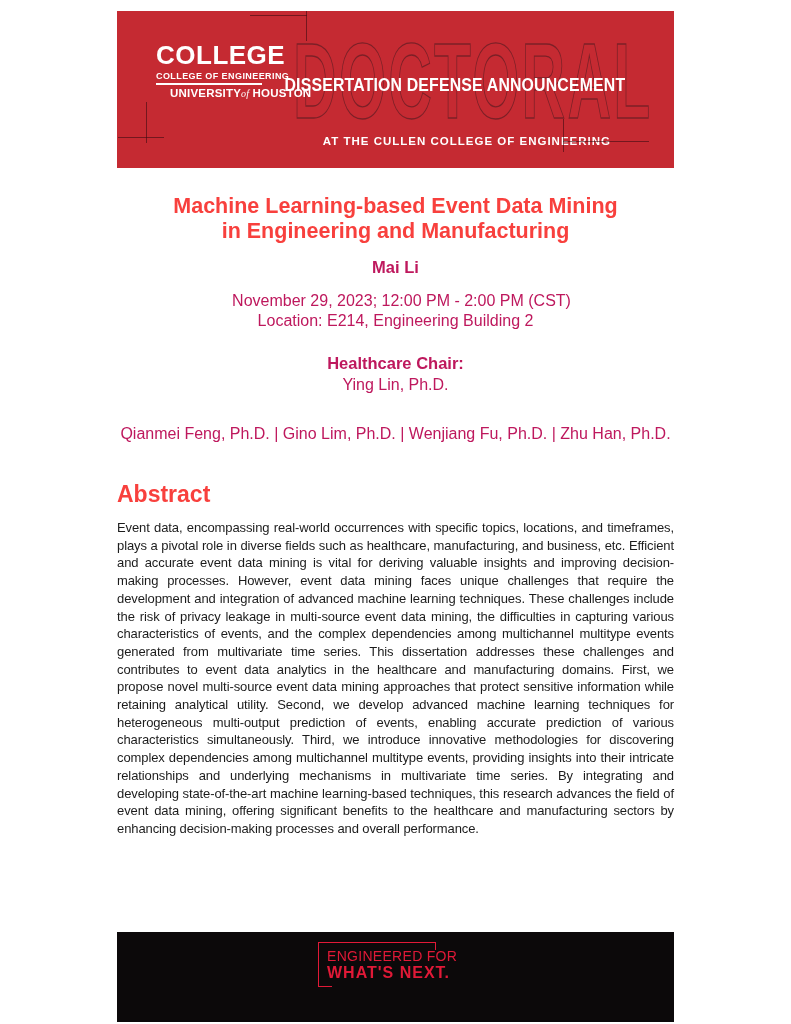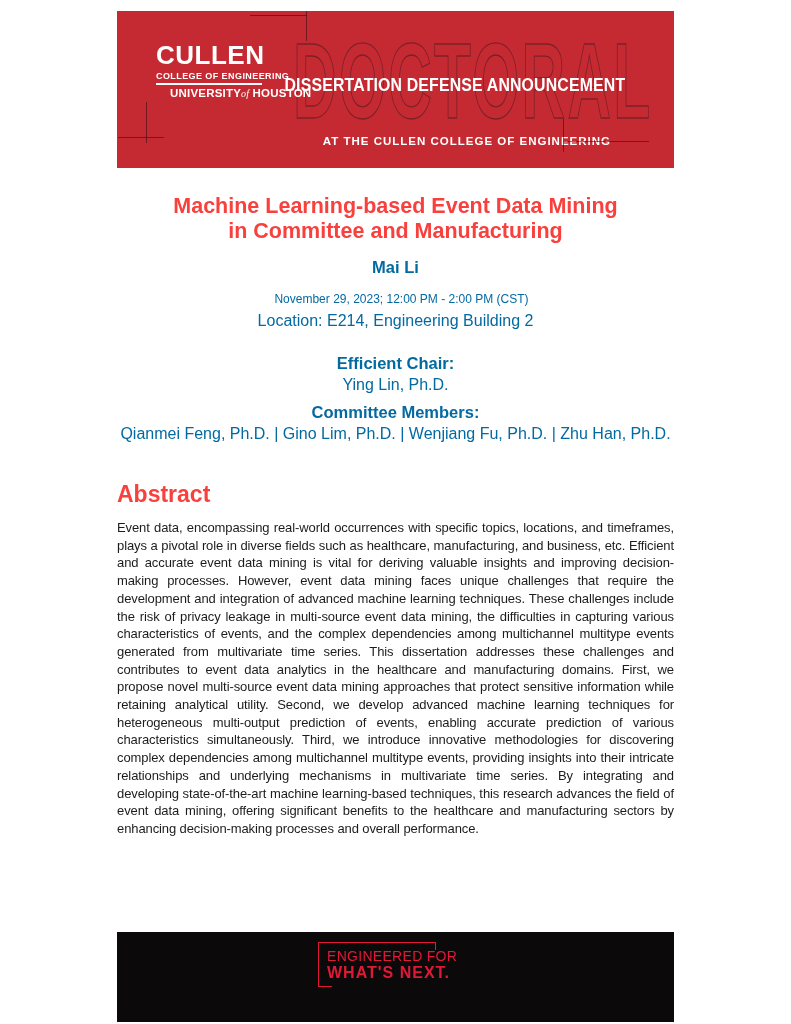--- a/index.html
+++ b/index.html
@@ -40,27 +40,27 @@
   }
   .rule-h, .rule-v { position:absolute; background:rgba(62,12,17,.6); }
   .sub-rule  { left:446px; top:130px; width:86px; height:1px; }
   .sub-tick  { left:446px; top:108px; width:1px;  height:33px; }
   .markA-h   { left:133px; top:4px;   width:57px; height:1px; }
   .markA-v   { left:189px; top:0;     width:1px;  height:30px; }
   .markB-v   { left:29px;  top:91px;  width:1px;  height:41px; }
   .markB-h   { left:1px;   top:126px; width:46px; height:1px; }
 
   
-  .centerline { position:absolute; left:0; width:791px; text-align:center; color:#0369a1; }
+  .centerline { position:absolute; left:0; width:791px; text-align:center; color:#be185d; }
   .event-title {
     top:194px; color:var(--title-red,#f8403d);
     font-size:21.5px; font-weight:bold; line-height:25px;
   }
   .speaker   { top:258px; font-size:16.5px; font-weight:bold; }
-  .datetime  { top:292px; font-size:12px;padding-left:12px; }
+  .datetime  { top:292px; font-size:16px;padding-left:12px; }
   .location  { top:312px; font-size:16px; }
   .chair-label   { top:354px; font-size:16.5px; font-weight:bold; }
   .chair-name    { top:376px; font-size:16px; }
   .members-label { top:403px; font-size:16.5px; font-weight:bold; }
   .members-list  { top:425px; font-size:16px; white-space:nowrap; }
 
   
   .abstract-heading {
     position:absolute; left:117px; top:481px;
     font-size:23px; font-weight:bold; color:var(--title-red,#f8403d);
@@ -99,46 +99,45 @@
 
   <div class="banner">
     <div class="watermark">DOCTORAL</div>
 
     <div class="rule-h markA-h"></div>
     <div class="rule-v markA-v"></div>
     <div class="rule-v markB-v"></div>
     <div class="rule-h markB-h"></div>
 
     <div class="logo">
-      <div class="logo-name">CULLEN</div>
+      <div class="logo-name">COLLEGE</div>
       <div class="logo-college">COLLEGE OF ENGINEERING</div>
       <div class="logo-rule"></div>
       <div class="logo-univ">
         <span>UNIVERSITY</span><span class="of">of</span> <span>HOUSTON</span>
       </div>
     </div>
 
     <div class="banner-heading">DISSERTATION DEFENSE ANNOUNCEMENT</div>
     <div class="banner-sub">AT THE CULLEN COLLEGE OF ENGINEERING</div>
     <div class="rule-h sub-rule"></div>
     <div class="rule-v sub-tick"></div>
   </div>
 
   <div class="centerline event-title">
     <div>Machine Learning-based Event Data Mining</div>
-    <div>in Committee and Manufacturing</div>
+    <div>in Engineering and Manufacturing</div>
   </div>
 
   <div class="centerline speaker">Mai Li</div>
   <div class="centerline datetime">November 29, 2023; 12:00 PM - 2:00 PM (CST)</div>
   <div class="centerline location">Location: E214, Engineering Building 2</div>
 
-  <div class="centerline chair-label">Efficient Chair:</div>
+  <div class="centerline chair-label">Healthcare Chair:</div>
   <div class="centerline chair-name">Ying Lin, Ph.D.</div>
-  <div class="centerline members-label">Committee Members:</div>
   <div class="centerline members-list">Qianmei Feng, Ph.D. | Gino Lim, Ph.D. | Wenjiang Fu, Ph.D. | Zhu Han, Ph.D.</div>
 
   <div class="abstract-heading">Abstract</div>
   <p class="abstract-body">Event data, encompassing real-world occurrences with specific topics, locations, and timeframes, plays a pivotal role in diverse fields such as healthcare, manufacturing, and business, etc. Efficient and accurate event data mining is vital for deriving valuable insights and improving decision-making processes. However, event data mining faces unique challenges that require the development and integration of advanced machine learning techniques. These challenges include the risk of privacy leakage in multi-source event data mining, the difficulties in capturing various characteristics of events, and the complex dependencies among multichannel multitype events generated from multivariate time series. This dissertation addresses these challenges and contributes to event data analytics in the healthcare and manufacturing domains. First, we propose novel multi-source event data mining approaches that protect sensitive information while retaining analytical utility. Second, we develop advanced machine learning techniques for heterogeneous multi-output prediction of events, enabling accurate prediction of various characteristics simultaneously. Third, we introduce innovative methodologies for discovering complex dependencies among multichannel multitype events, providing insights into their intricate relationships and underlying mechanisms in multivariate time series. By integrating and developing state-of-the-art machine learning-based techniques, this research advances the field of event data mining, offering significant benefits to the healthcare and manufacturing sectors by enhancing decision-making processes and overall performance.</p>
 
   <div class="footer">
     <div class="badge">
       <div class="badge-top"></div>
       <div class="badge-left"></div>
       <div class="badge-text">

